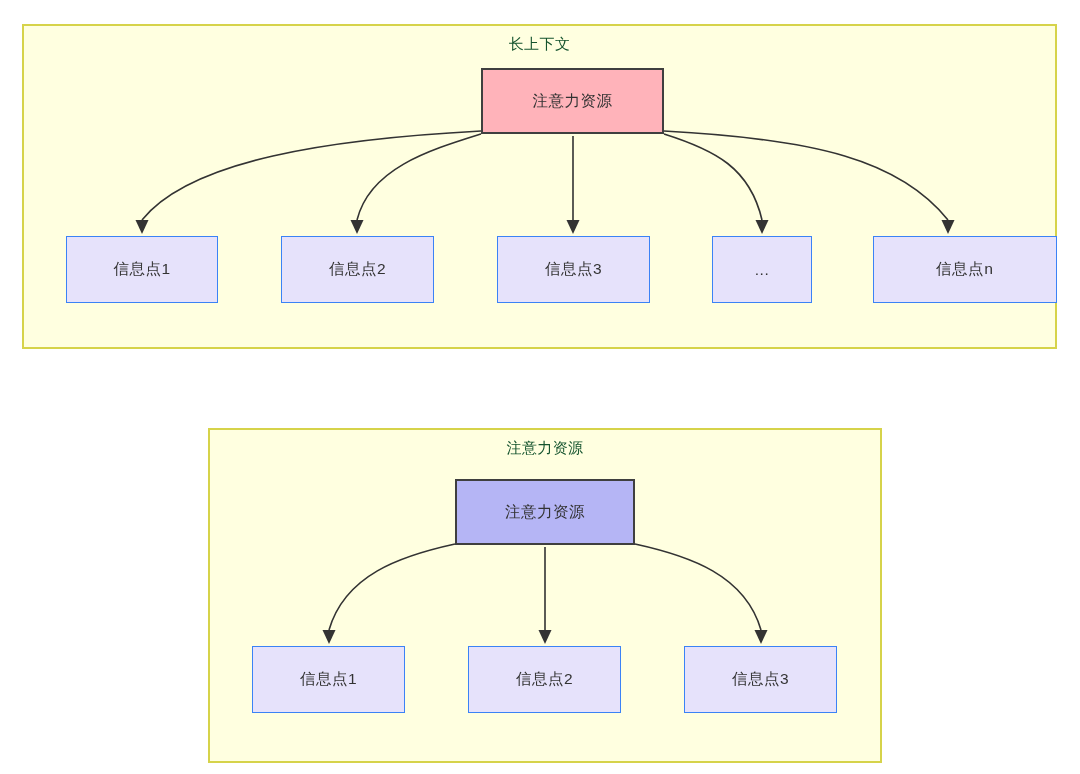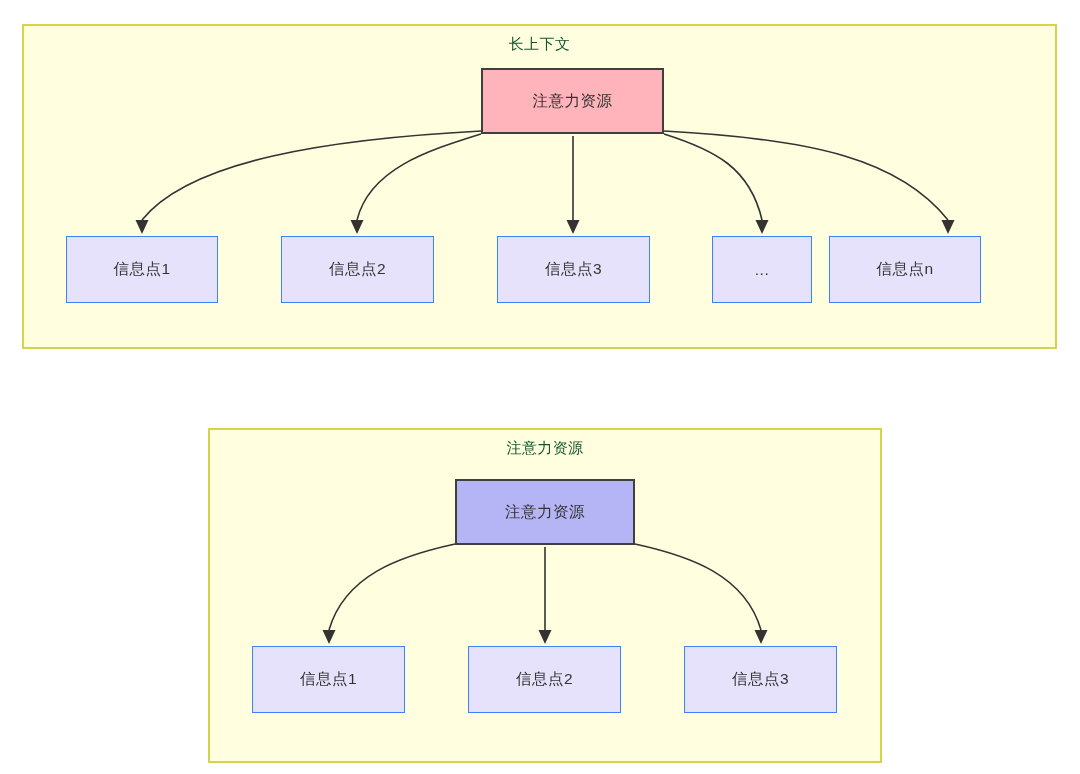--- a/index.html
+++ b/index.html
@@ -98,21 +98,21 @@
   </div>
   <div class="node node-leaf" style="left:281px; top:236px; width:153px; height:67px;">
     <span>信息点2</span>
   </div>
   <div class="node node-leaf" style="left:497px; top:236px; width:153px; height:67px;">
     <span>信息点3</span>
   </div>
   <div class="node node-leaf" style="left:712px; top:236px; width:100px; height:67px;">
     <span>...</span>
   </div>
-  <div class="node node-leaf" style="left:829px; top:236px; width:152px; height:67px;">
+  <div class="node node-leaf" style="left:873px; top:236px; width:184px; height:67px;font-family:Liberation Mono, monospace;">
     <span>信息点n</span>
   </div>
 
   <div class="container-box" style="left:208px; top:428px; width:674px; height:335px;">
     <div class="container-title">注意力资源</div>
   </div>
 
   <div class="node node-root-short" style="left:455px; top:479px; width:180px; height:66px;">
     <span>注意力资源</span>
   </div>

